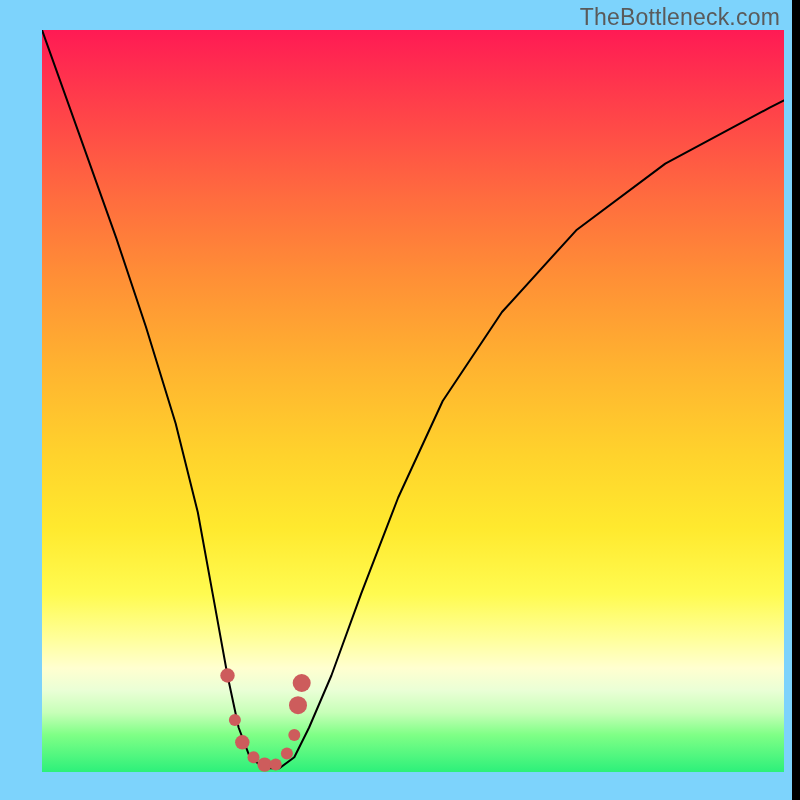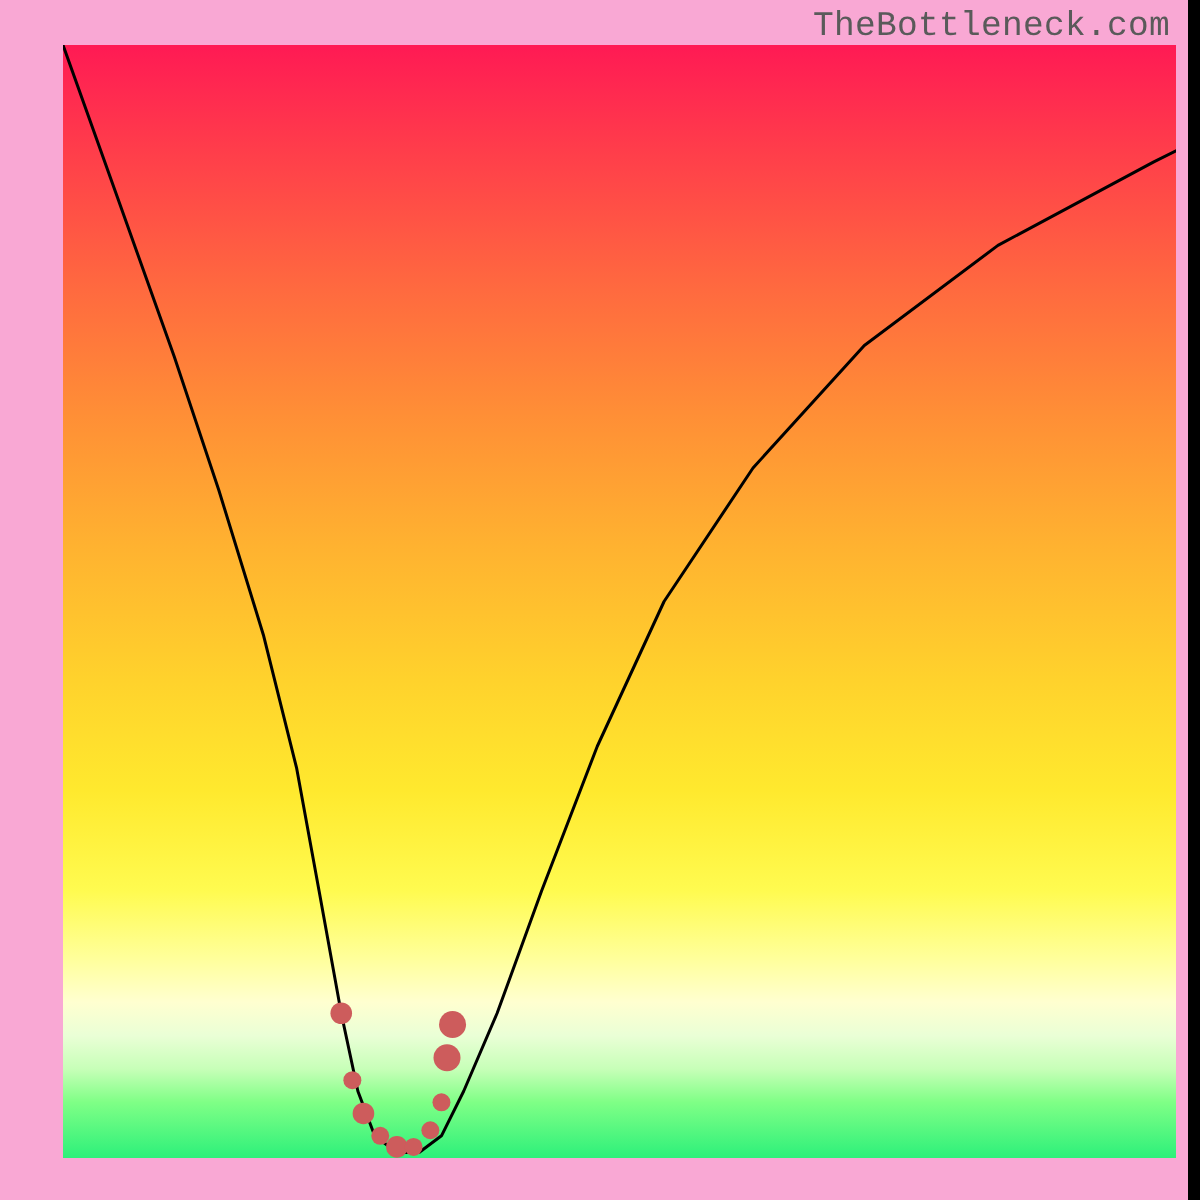--- a/index.html
+++ b/index.html
@@ -8,22 +8,21 @@
     width: 800px;
     height: 800px;
     background: #000;
     overflow: hidden;
     font-family: Arial, Helvetica, sans-serif;
   }
   .frame {
     position: absolute;
     left: 0; top: 0;
     width: 792px; height: 800px;
-    background: #f9a8d4;
-    font-family: Liberation Mono, monospace;
+    background: #7dd3fc;
   }
   .plot {
     position: absolute;
     left: 42px;
     top: 30px;
     width: 742px;
     height: 742px;
     background: linear-gradient(to bottom,
       #ff1a54 0%,
       #ff3f4a 10%,

